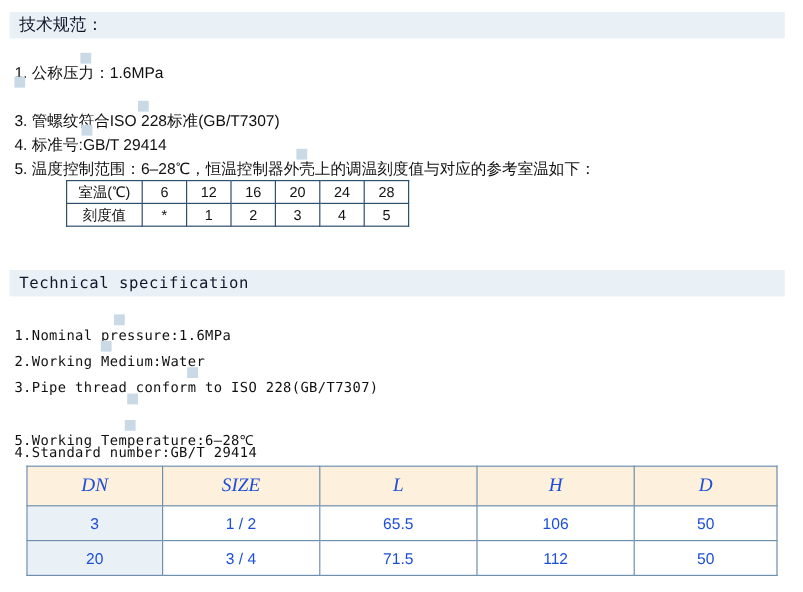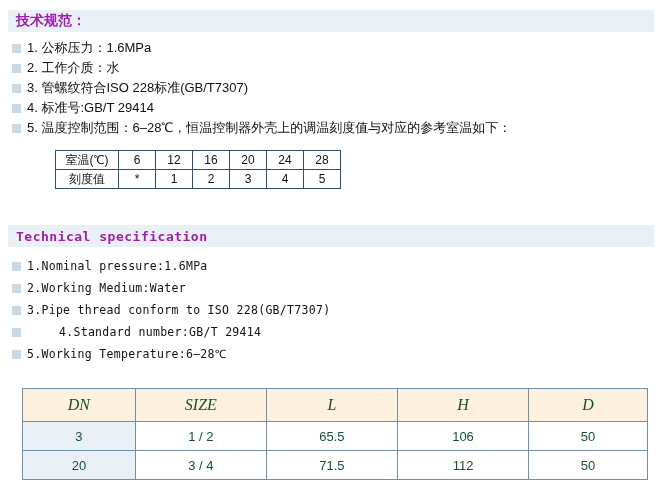--- a/index.html
+++ b/index.html
@@ -24,24 +24,23 @@
   
   .section-bar {
     position: absolute;
     background: #e9f1f7;
     display: flex;
     align-items: center;
     box-sizing: border-box;
   }
   .section-bar .bar-text {
     font-size: 14px;
-    color: #a21caf;
+    color: #0f172a;
     padding-left: 8px;
     letter-spacing: 0px;
-    font-weight: bold;
   }
   #cn-heading {
     left: 8px;
     top: 10px;
     width: 646px;
     height: 22px;
   }
   #en-heading {
     left: 8px;
     top: 225px;
@@ -51,22 +50,23 @@
   #en-heading .bar-text {
     font-family: "DejaVu Sans Mono", monospace;
     font-size: 13px;
     letter-spacing: 0.5px;
   }
 
   
   .bullet-row {
     position: absolute;
     display: flex;
-    align-items: flex-start;
+    align-items: center;
     left: 12px;
+    flex-direction: column;
   }
   .bullet-sq {
     width: 9px;
     height: 9px;
     background: #c9dae6;
     margin-top: 4px;
     margin-right: 6px;
     flex: 0 0 auto;
   }
   .bullet-text {
@@ -110,21 +110,21 @@
     left: 22px;
     top: 388px;
     width: 626px;
     border-collapse: collapse;
     table-layout: fixed;
   }
   #dim-table th,
   #dim-table td {
     border: 1px solid #6f8faf;
     text-align: center;
-    color: #14532d;
+    color: #1d4ed8;
   }
   #dim-table thead th {
     background: #fdf0dc;
     height: 30px;
     font-style: italic;
     font-weight: normal;
     font-size: 16px;
     font-family: "Liberation Serif", serif;
   }
   #dim-table tbody td {
@@ -144,21 +144,20 @@
   <div class="section-bar" id="cn-heading">
     <span class="bar-text">技术规范：</span>
   </div>
 
   <div class="bullet-row cn" style="top:40px;">
     <span class="bullet-sq"></span>
     <span class="bullet-text">1. 公称压力：1.6MPa</span>
   </div>
   <div class="bullet-row cn" style="top:60px;">
     <span class="bullet-sq"></span>
-    <span class="bullet-text">2. 工作介质：水</span>
   </div>
   <div class="bullet-row cn" style="top:80px;">
     <span class="bullet-sq"></span>
     <span class="bullet-text">3. 管螺纹符合ISO 228标准(GB/T7307)</span>
   </div>
   <div class="bullet-row cn" style="top:100px;">
     <span class="bullet-sq"></span>
     <span class="bullet-text">4. 标准号:GB/T 29414</span>
   </div>
   <div class="bullet-row cn" style="top:120px;">

